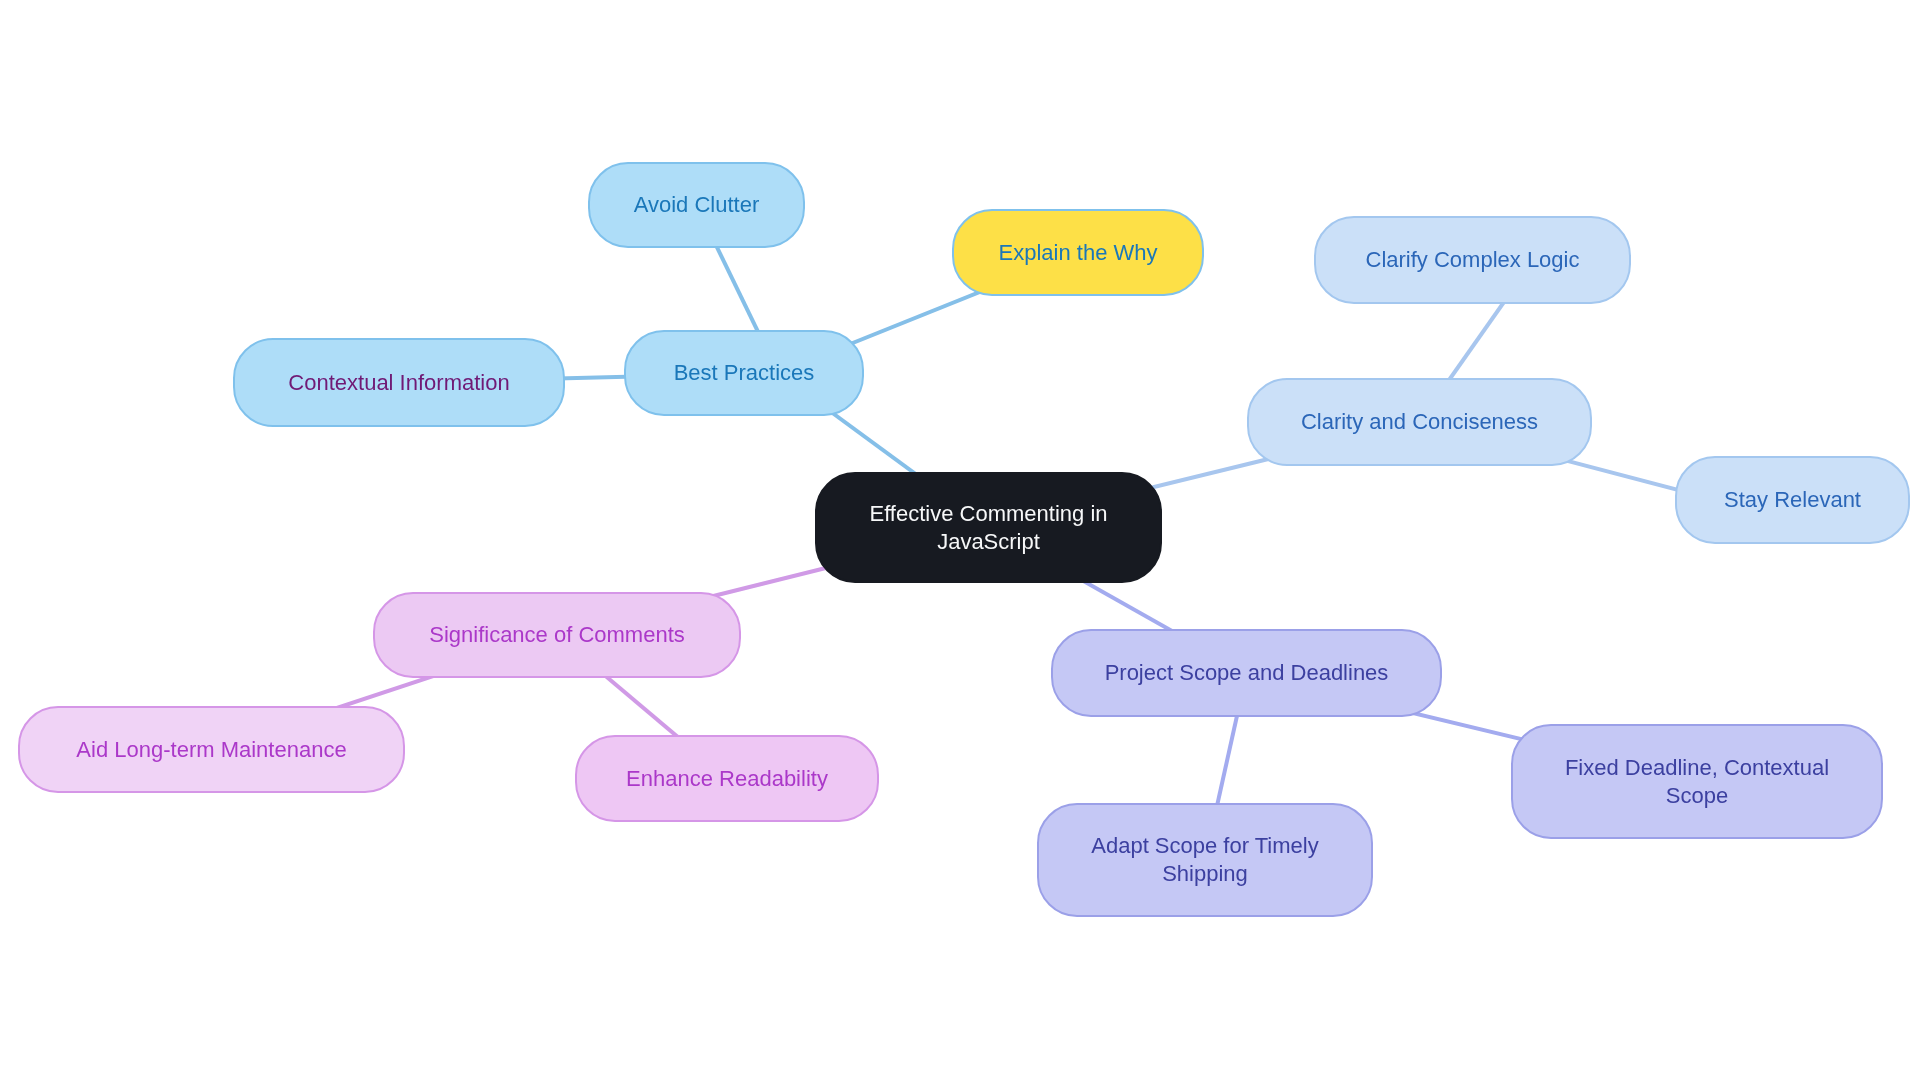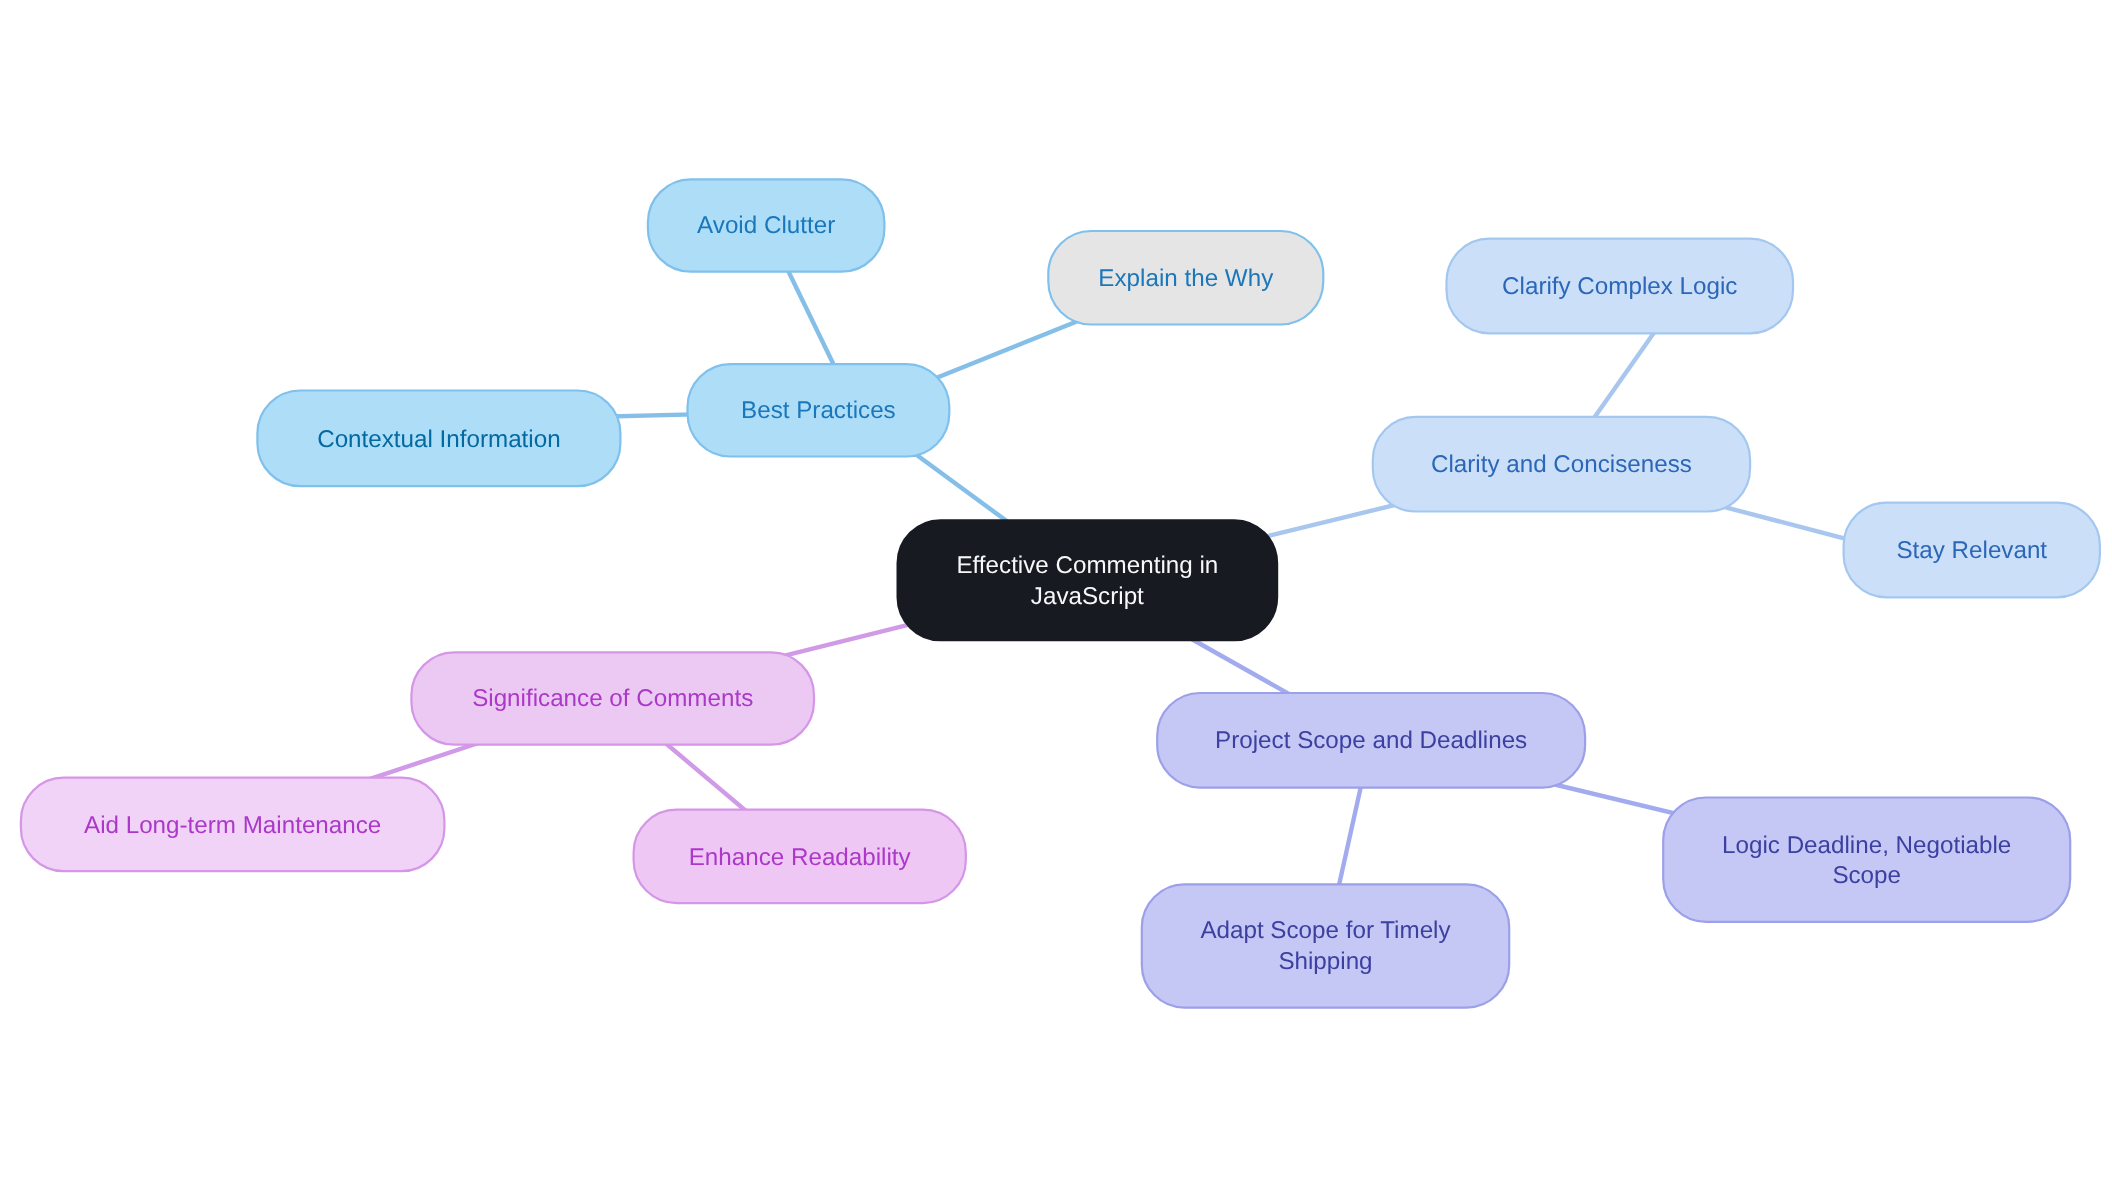--- a/index.html
+++ b/index.html
@@ -33,24 +33,24 @@
   <div id="nodes">
       <div class="node" style="left: 815px; top: 472px; width: 347px; height: 111px; background: rgb(23, 26, 33); border-color: rgb(23, 26, 33); color: rgb(247, 248, 249);">
         <span>Effective Commenting in JavaScript</span>
       </div>
       <div class="node" style="left: 624px; top: 330px; width: 240px; height: 86px; background: rgb(174, 221, 248); border-color: rgb(127, 193, 236); color: rgb(26, 119, 185);">
         <span>Best Practices</span>
       </div>
       <div class="node" style="left: 588px; top: 162px; width: 217px; height: 86px; background: rgb(174, 221, 248); border-color: rgb(127, 193, 236); color: rgb(26, 119, 185);">
         <span>Avoid Clutter</span>
       </div>
-      <div class="node" style="left: 952px; top: 209px; width: 252px; height: 87px; background: #e5e5e5; border-color: rgb(127, 193, 236); color: rgb(26, 119, 185);">
+      <div class="node" style="left: 952px; top: 209px; width: 252px; height: 87px; background: #fde047; border-color: rgb(127, 193, 236); color: rgb(26, 119, 185);">
         <span>Explain the Why</span>
       </div>
-      <div class="node" style="left: 233px; top: 338px; width: 332px; height: 89px; background: rgb(174, 221, 248); border-color: rgb(127, 193, 236); color: #0369a1; margin-top: 16px;">
+      <div class="node" style="left: 233px; top: 338px; width: 332px; height: 89px; background: rgb(174, 221, 248); border-color: rgb(127, 193, 236); color: #701a75;">
         <span>Contextual Information</span>
       </div>
       <div class="node" style="left: 1247px; top: 378px; width: 345px; height: 88px; background: rgb(203, 224, 248); border-color: rgb(163, 199, 239); color: rgb(43, 102, 184);">
         <span>Clarity and Conciseness</span>
       </div>
       <div class="node" style="left: 1314px; top: 216px; width: 317px; height: 88px; background: rgb(203, 224, 248); border-color: rgb(163, 199, 239); color: rgb(43, 102, 184);">
         <span>Clarify Complex Logic</span>
       </div>
       <div class="node" style="left: 1675px; top: 456px; width: 235px; height: 88px; background: rgb(203, 224, 248); border-color: rgb(163, 199, 239); color: rgb(43, 102, 184);">
         <span>Stay Relevant</span>
@@ -61,19 +61,19 @@
       <div class="node" style="left: 18px; top: 706px; width: 387px; height: 87px; background: rgb(240, 211, 246); border-color: rgb(213, 150, 231); color: rgb(171, 56, 201);">
         <span>Aid Long-term Maintenance</span>
       </div>
       <div class="node" style="left: 575px; top: 735px; width: 304px; height: 87px; background: rgb(238, 199, 244); border-color: rgb(213, 150, 231); color: rgb(171, 56, 201);">
         <span>Enhance Readability</span>
       </div>
       <div class="node" style="left: 1051px; top: 629px; width: 391px; height: 88px; background: rgb(197, 200, 245); border-color: rgb(155, 160, 232); color: rgb(60, 64, 160);">
         <span>Project Scope and Deadlines</span>
       </div>
       <div class="node" style="left: 1511px; top: 724px; width: 372px; height: 115px; background: rgb(197, 200, 245); border-color: rgb(155, 160, 232); color: rgb(60, 64, 160);">
-        <span>Logic Deadline, Negotiable Scope</span>
+        <span>Fixed Deadline, Contextual Scope</span>
       </div>
       <div class="node" style="left: 1037px; top: 803px; width: 336px; height: 114px; background: rgb(197, 200, 245); border-color: rgb(155, 160, 232); color: rgb(60, 64, 160);">
         <span>Adapt Scope for Timely Shipping</span>
       </div>
     </div>
 </div>
 
 </body></html>

